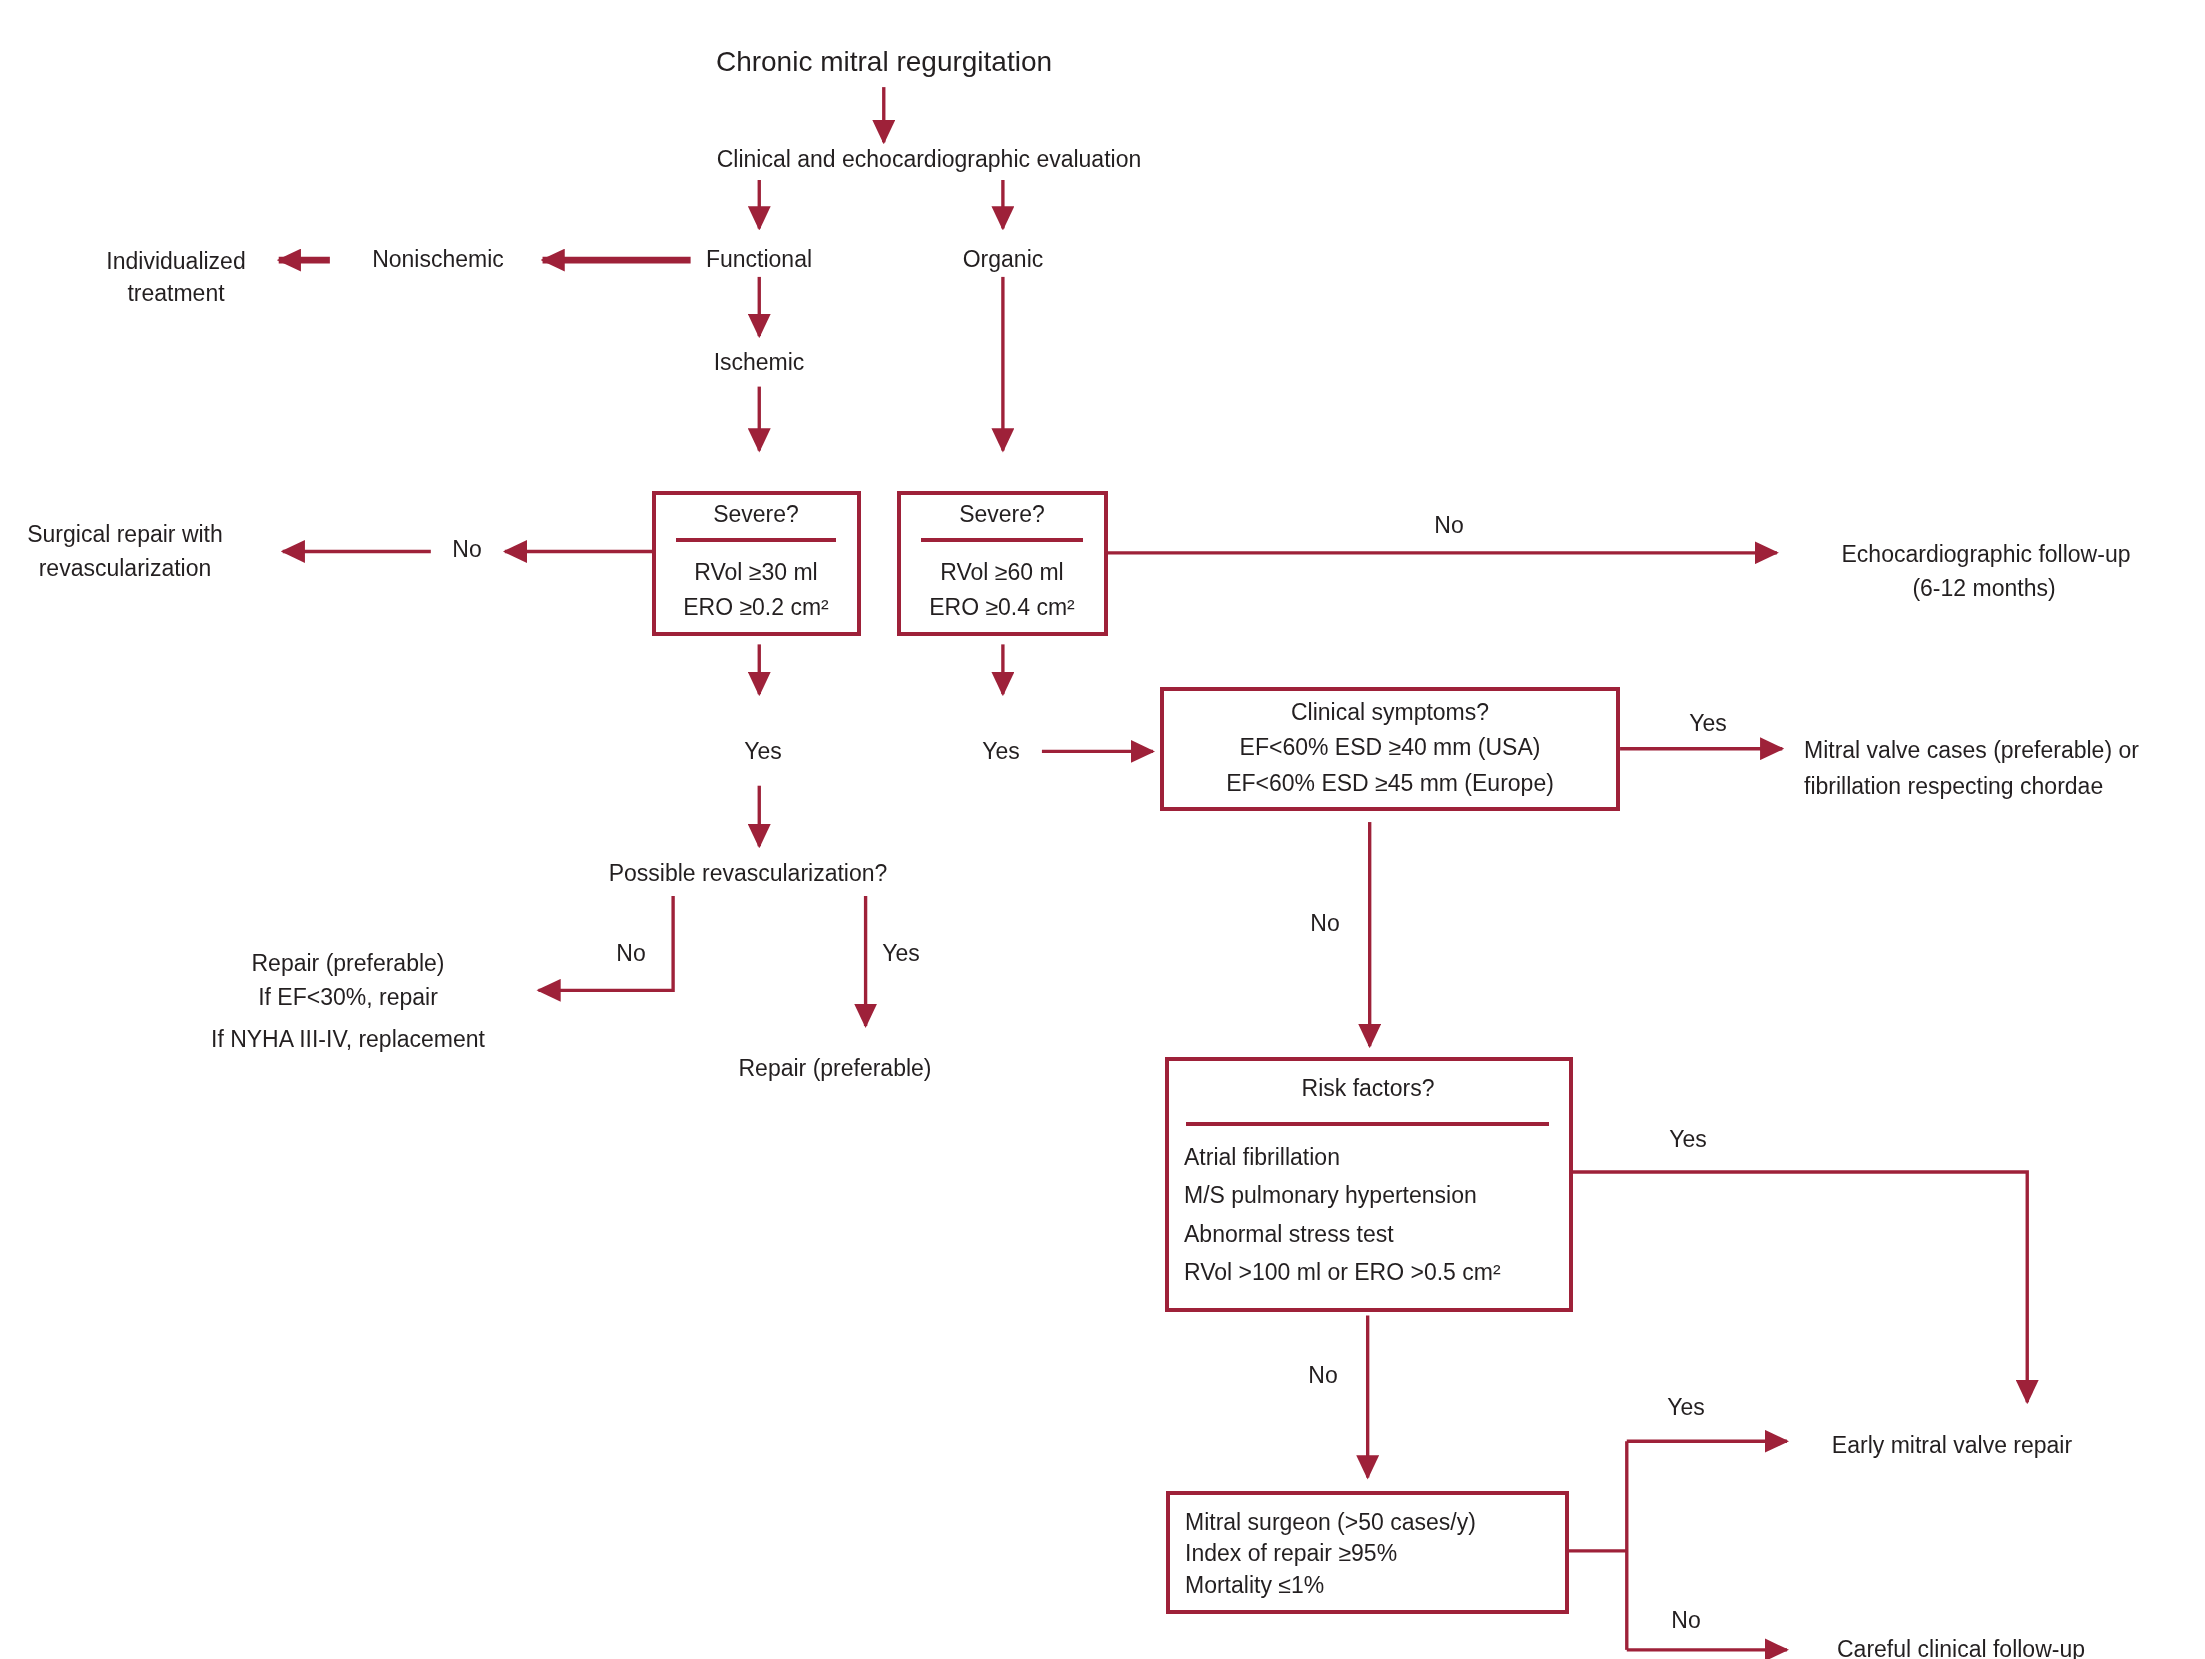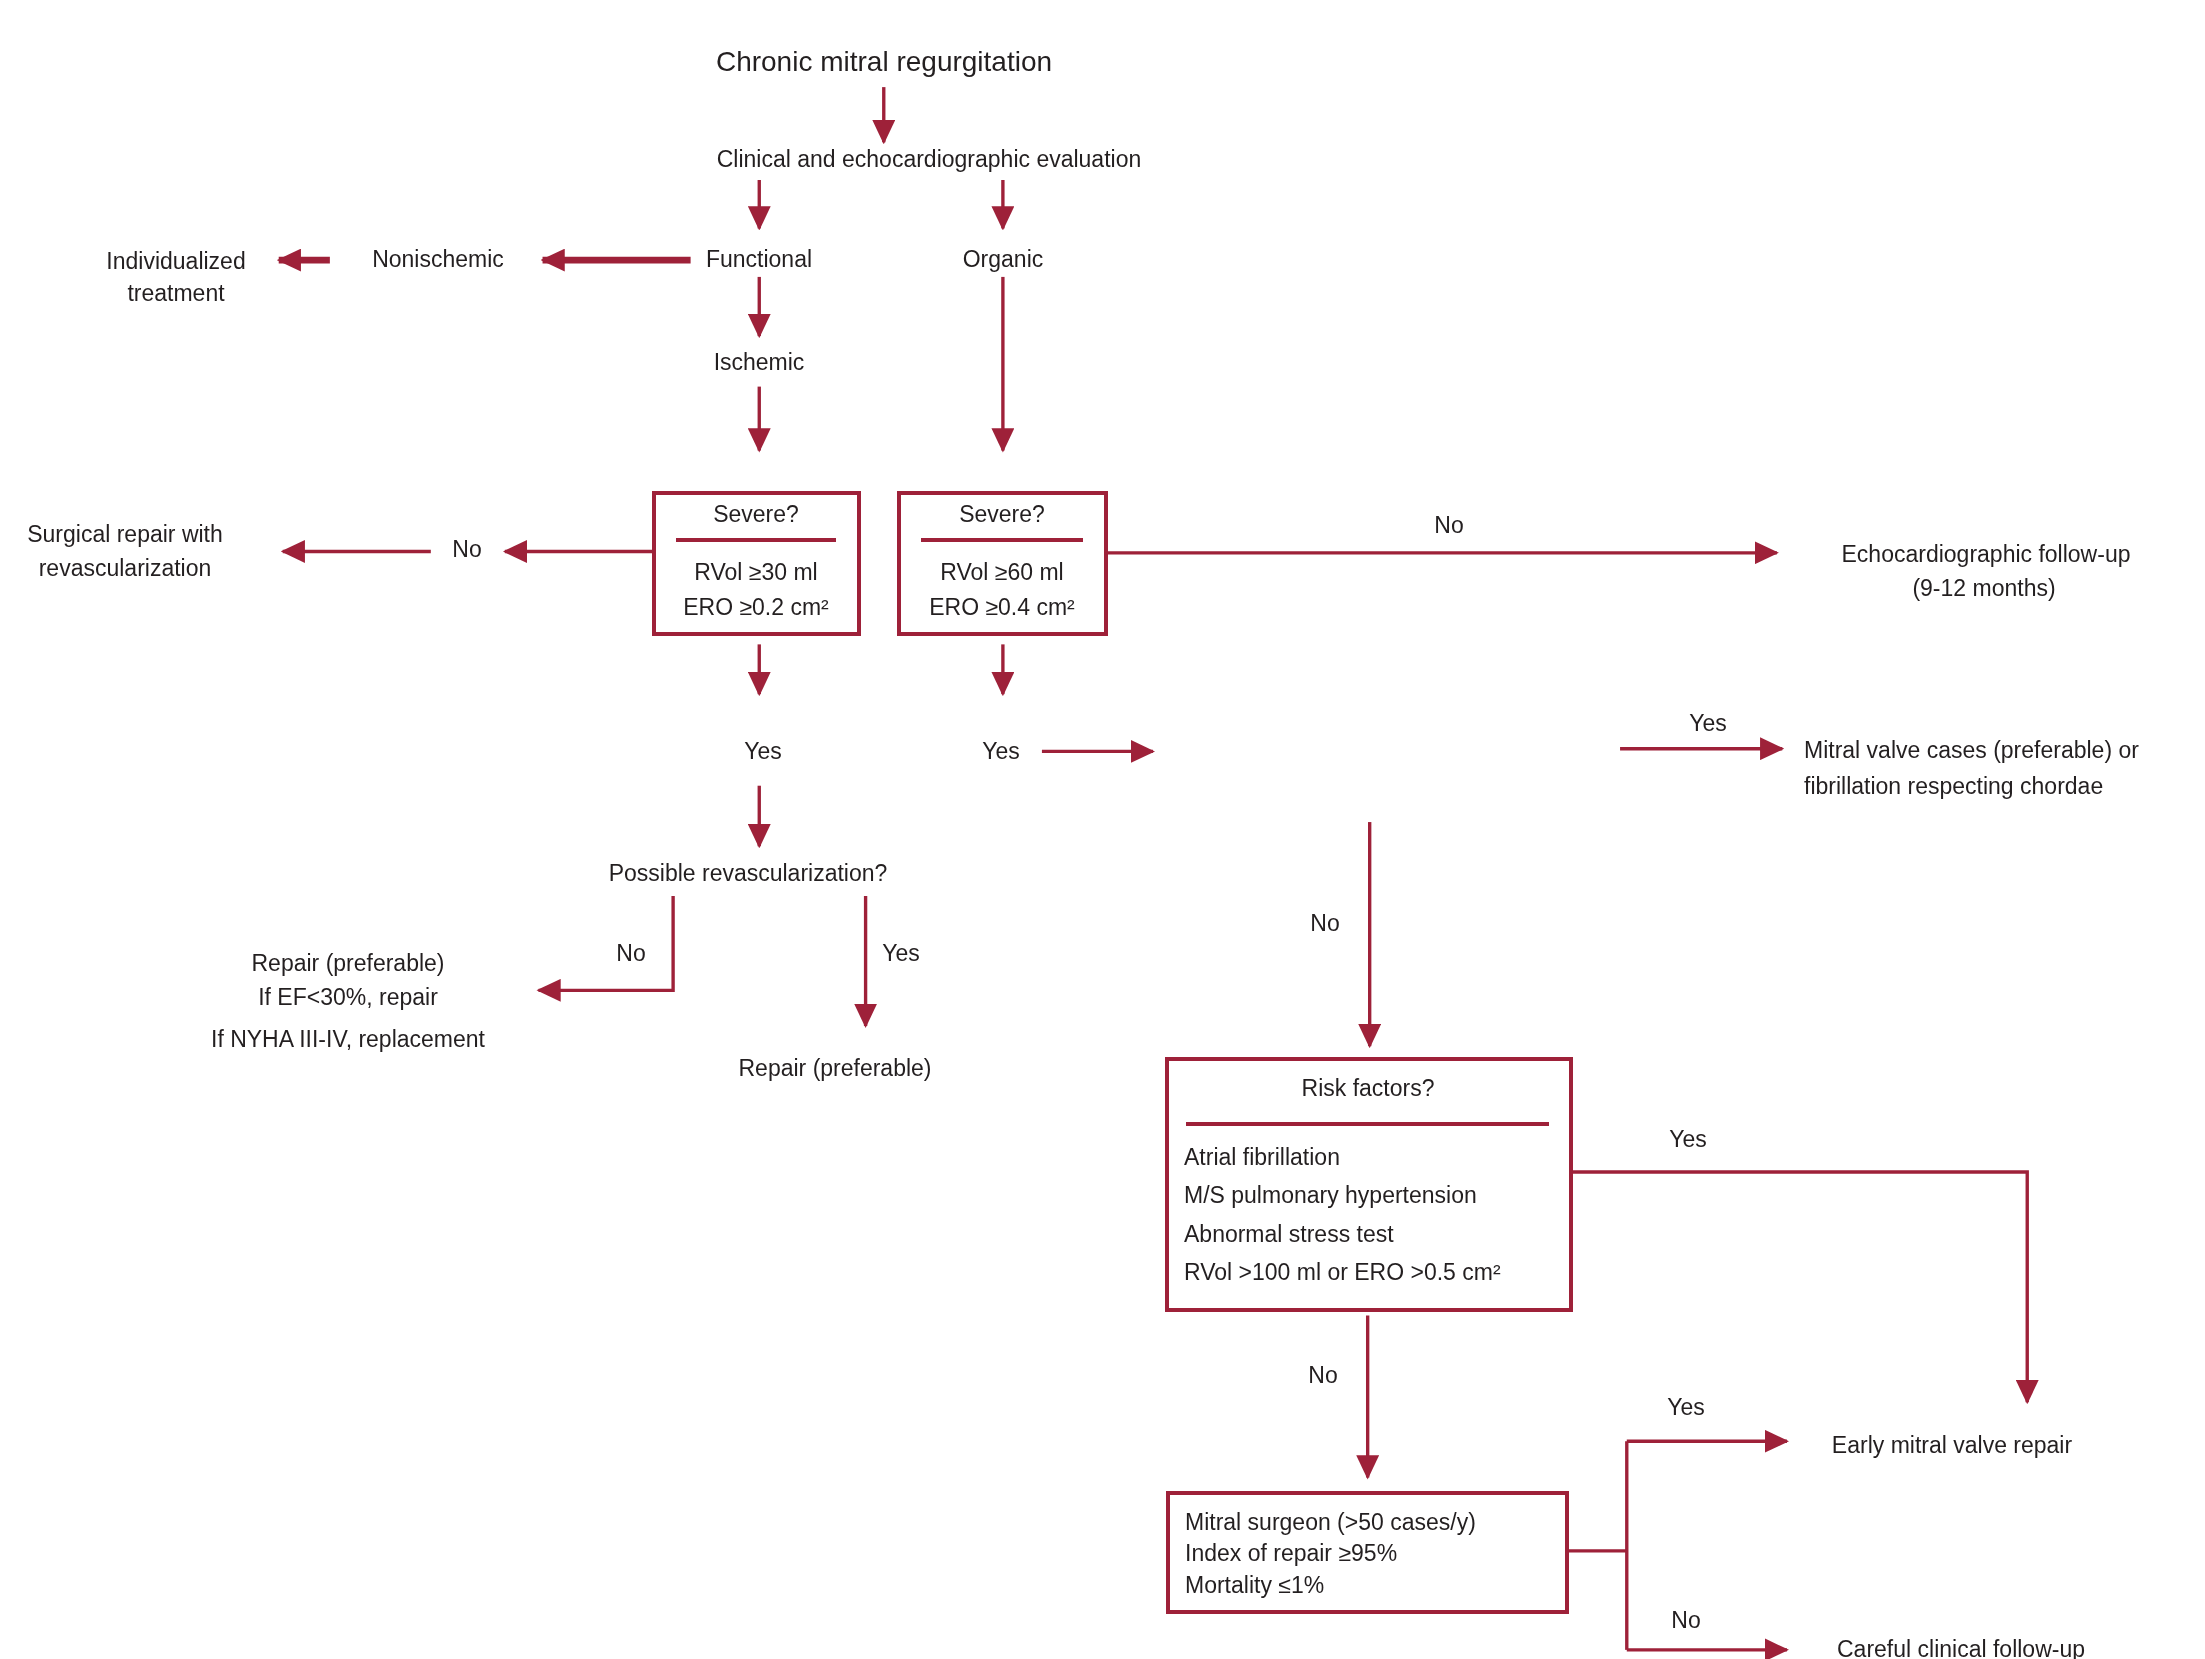--- a/index.html
+++ b/index.html
@@ -100,25 +100,30 @@
     <div class="t" style="left:101px;top:78px">RVol ≥60 ml</div>
     <div class="t" style="left:101px;top:113px">ERO ≥0.4 cm²</div>
   </div>
 
   <div class="t" style="left:125px;top:495px">Surgical repair with</div>
   <div class="t" style="left:125px;top:529px">revascularization</div>
   <div class="t" style="left:467px;top:510px">No</div>
 
   <div class="t" style="left:1449px;top:486px">No</div>
   <div class="t" style="left:1986px;top:515px">Echocardiographic follow-up</div>
-  <div class="t" style="left:1984px;top:549px">(9-12 months)</div>
+  <div class="t" style="left:1984px;top:549px">(6-12 months)</div>
 
   <div class="t" style="left:763px;top:712px">Yes</div>
   <div class="t" style="left:1001px;top:712px">Yes</div>
 
+  <div class="bx" style="left:1160px;top:647px;width:460px;height:124px">
+    <div class="t" style="left:226px;top:21.5px">Clinical symptoms?</div>
+    <div class="t" style="left:226px;top:57px">EF&lt;60% ESD ≥40 mm (USA)</div>
+    <div class="t" style="left:226px;top:93px">EF&lt;60% ESD ≥45 mm (Europe)</div>
+  </div>
 
   <div class="t" style="left:1708px;top:684px">Yes</div>
   <div class="t tl" style="left:1804px;top:711px">Mitral valve cases (preferable) or</div>
   <div class="t tl" style="left:1804px;top:747px">fibrillation respecting chordae</div>
   <div class="t" style="left:1325px;top:884px">No</div>
 
   <div class="t" style="left:748px;top:834px">Possible revascularization?</div>
   <div class="t" style="left:631px;top:914px">No</div>
   <div class="t" style="left:901px;top:914px">Yes</div>
   <div class="t" style="left:348px;top:924px">Repair (preferable)</div>

